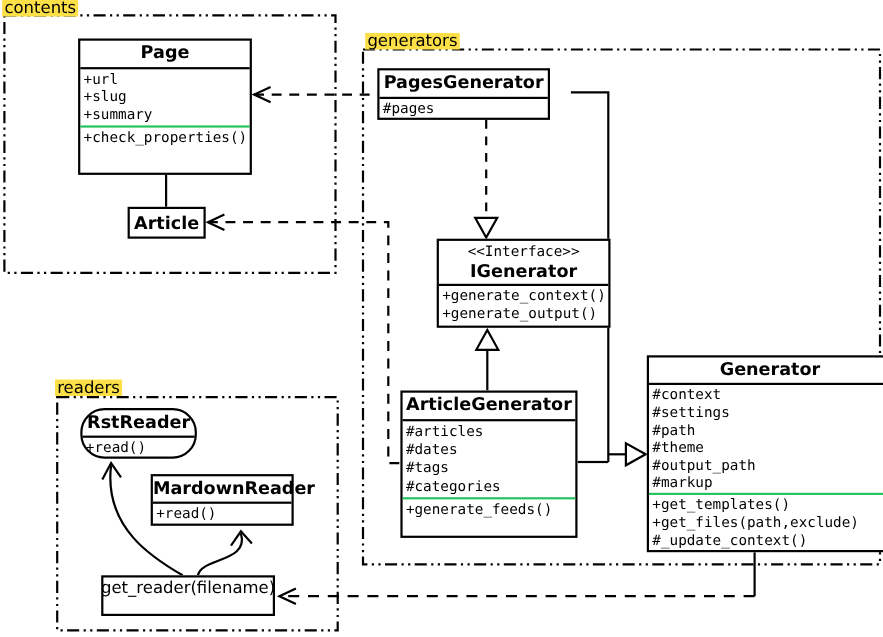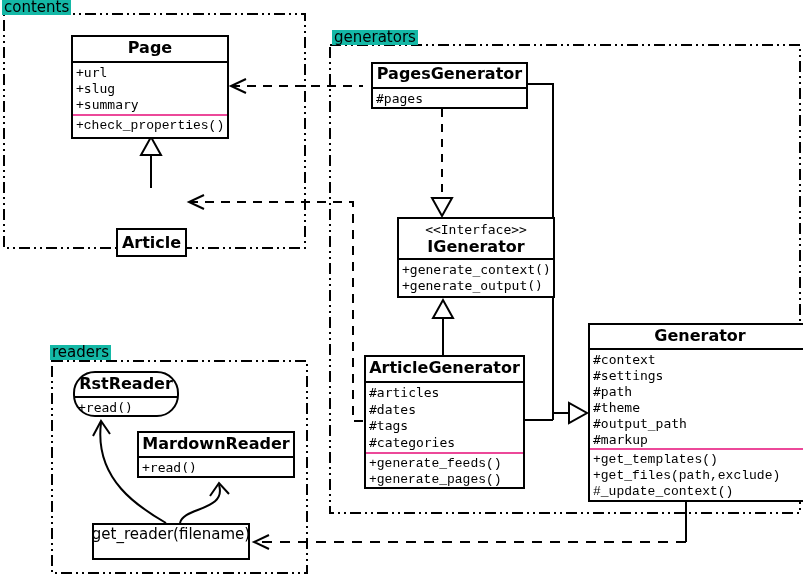--- a/index.html
+++ b/index.html
@@ -1,30 +1,30 @@
 <!DOCTYPE html>
 <html><head>
 <meta charset="utf-8">
 <style>
   html,body{margin:0;padding:0;background:#fff;}
   #stage{position:relative;width:803px;height:579px;background:#fff;overflow:hidden;
          font-family:"DejaVu Sans",sans-serif;color:#000;}
   #wires{position:absolute;left:0;top:0;width:803px;height:579px;}
-  .pkg-label{position:absolute;font-size:15px;background:#14b8a6;padding:0 2px;line-height:15px;}
+  .pkg-label{position:absolute;font-size:15px;background:#fde047;padding:0 2px;line-height:15px;}
   .box{position:absolute;box-sizing:border-box;border:2px solid #000;background:#fff;
        display:flex;flex-direction:column;}
   .cls-title{font-weight:bold;font-size:16px;text-align:center;line-height:22px;flex:0 0 auto;}
   .hdr-sep{border-bottom:2px solid #000;}
   .stereotype{font-family:"DejaVu Sans Mono",monospace;font-weight:normal;font-size:13px;
               text-align:center;line-height:15px;padding-top:3px;}
   .members{font-family:"DejaVu Sans Mono",monospace;font-size:13px;line-height:16px;
            padding:2px 3px;flex:0 0 auto;overflow:hidden;}
-  .methods{border-top:2px solid #ec4899;font-family:Liberation Mono, monospace;}
+  .methods{border-top:2px solid #22c55e;}
   .plainbox{align-items:center;justify-content:flex-start;font-size:15px;}
-  .center-v{justify-content:center;margin-top:40px;}
+  .center-v{justify-content:center;}
 </style>
 </head>
 <body>
 
 <div id="stage">
 
   <svg id="wires" viewBox="0 0 803 579" xmlns="http://www.w3.org/2000/svg">
 
     <rect x="4" y="14" width="301" height="234" fill="none" stroke="#000" stroke-width="2" stroke-dasharray="11 4 2 4 2 4"></rect>
     <rect x="330" y="45" width="470" height="468" fill="none" stroke="#000" stroke-width="2" stroke-dasharray="11 4 2 4 2 4"></rect>
@@ -76,37 +76,37 @@
     <g stroke="#000" stroke-width="2" fill="none">
       <path d="M180,523 C183,507 227,511 219,485"></path>
       <polyline points="210,496 219,483 229,494"></polyline>
     </g>
   </svg>
 
   <div class="pkg-label" style="left:2px;top:0px;">contents</div>
   <div class="pkg-label" style="left:332px;top:30px;">generators</div>
   <div class="pkg-label" style="left:50px;top:345px;">readers</div>
 
-  <div class="box" style="left:71px;top:35px;width:158px;height:104px;">
+  <div class="box" style="left:71px;top:35px;width:158px;height:124px;">
     <div class="cls-title hdr-sep" style="height:24px;">Page</div>
     <div class="members" style="height:47px;">
       <div>+url</div>
       <div>+slug</div>
       <div>+summary</div>
     </div>
     <div class="members methods">
       <div>+check_properties()</div>
     </div>
   </div>
 
   <div class="box center-v" style="left:116px;top:188px;width:71px;height:29px;">
     <div class="cls-title" style="line-height:18px;">Article</div>
   </div>
 
-  <div class="box" style="left:371px;top:62px;width:157px;height:47px;justify-content:center;">
+  <div class="box" style="left:343px;top:62px;width:157px;height:47px;">
     <div class="cls-title hdr-sep" style="height:24px;">PagesGenerator</div>
     <div class="members">
       <div>#pages</div>
     </div>
   </div>
 
   <div class="box" style="left:365px;top:217px;width:158px;height:81px;margin-left:32px;">
     <div class="hdr-sep" style="height:43px;">
       <div class="stereotype">&lt;&lt;Interface&gt;&gt;</div>
       <div class="cls-title" style="line-height:20px;">IGenerator</div>
@@ -120,21 +120,20 @@
   <div class="box" style="left:364px;top:355px;width:161px;height:134px;">
     <div class="cls-title hdr-sep" style="height:24px;">ArticleGenerator</div>
     <div class="members" style="height:65px;line-height:16.5px;">
       <div>#articles</div>
       <div>#dates</div>
       <div>#tags</div>
       <div>#categories</div>
     </div>
     <div class="members methods">
       <div>+generate_feeds()</div>
-      <div>+generate_pages()</div>
     </div>
   </div>
 
   <div class="box" style="left:588px;top:323px;width:224px;height:179px;">
     <div class="cls-title hdr-sep" style="height:23px;line-height:21px;">Generator</div>
     <div class="members" style="height:94px;">
       <div>#context</div>
       <div>#settings</div>
       <div>#path</div>
       <div>#theme</div>
@@ -148,21 +147,21 @@
     </div>
   </div>
 
   <div class="box" style="left:73px;top:371px;width:106px;height:46px;border-radius:22px;">
     <div class="cls-title hdr-sep" style="height:23px;line-height:21px;">RstReader</div>
     <div class="members">
       <div>+read()</div>
     </div>
   </div>
 
-  <div class="box" style="left:137px;top:431px;width:158px;height:47px;">
+  <div class="box" style="left:137px;top:431px;width:130px;height:47px;">
     <div class="cls-title hdr-sep" style="height:23px;line-height:21px;">MardownReader</div>
     <div class="members">
       <div>+read()</div>
     </div>
   </div>
 
   <div class="box plainbox" style="left:92px;top:523px;width:158px;height:37px;">
     <div>get_reader(filename)</div>
   </div>
 

